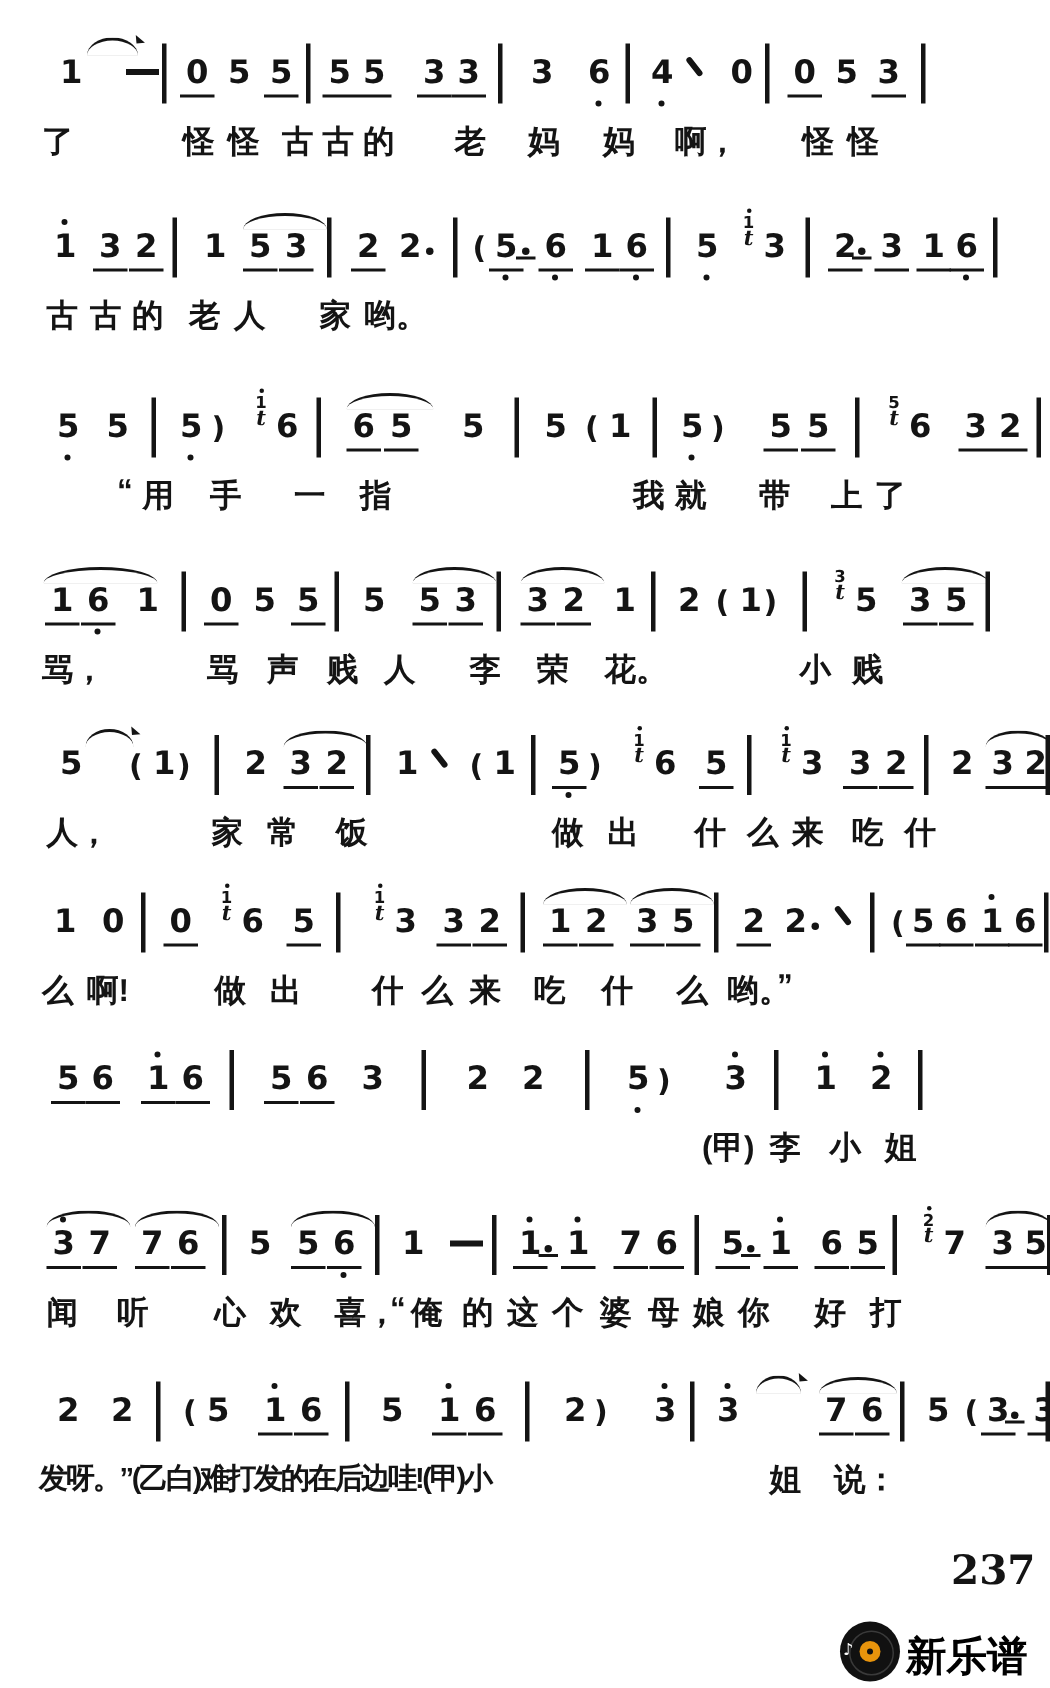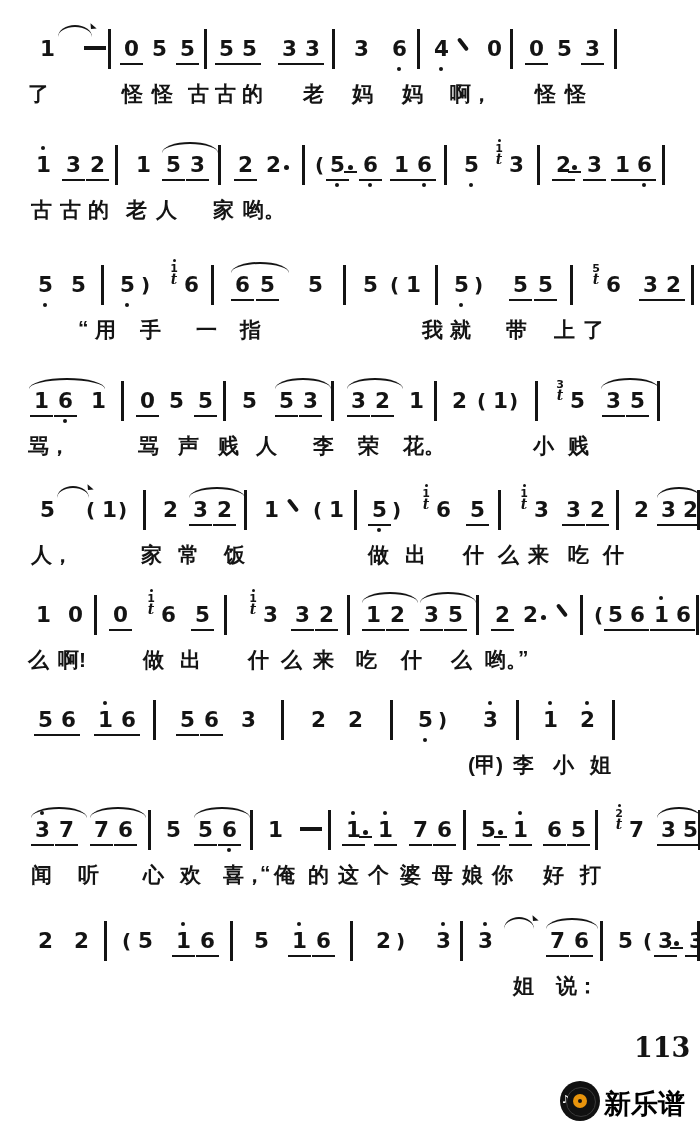--- a/index.html
+++ b/index.html
@@ -435,26 +435,27 @@
       <div class="tok" style="left: 618px;">5</div>
       <div class="tok paren" style="left: 643px;">(</div>
       <div class="tok" style="left: 658px;">3<div class="ul"></div></div>
       <div class="adot" style="left: 674px;">
         <div class="ul"></div>
       </div>
       <div class="tok" style="left: 689px;">3<div class="ul"></div></div>
       <div class="bar" style="left: 697px;"></div>
       <div class="arc" style="left: 546px; width: 52px;"></div>
       <div class="tie" style="left: 504px; width: 30px;"></div>
+      <div class="lyr lyr-run" style="left: 26px; top: 44px;">发呀。”(乙白)难打发的在后边哇!(甲)小</div>
       <div class="lyr" style="left: 513px; top: 44px;">姐</div>
       <div class="lyr" style="left: 556px; top: 44px;">说：</div>
     </div>
   </div>
 
-<div id="page-number">113</div>
+<div id="page-number">237</div>
 
 <div id="brand">
   <span class="disc">
     <span class="disc-ring"></span>
     <span class="disc-center"></span>
     <span class="disc-hole"></span>
     <span class="disc-note">♪</span>
   </span>
   <span class="brand-text">新乐谱</span>
 </div>

